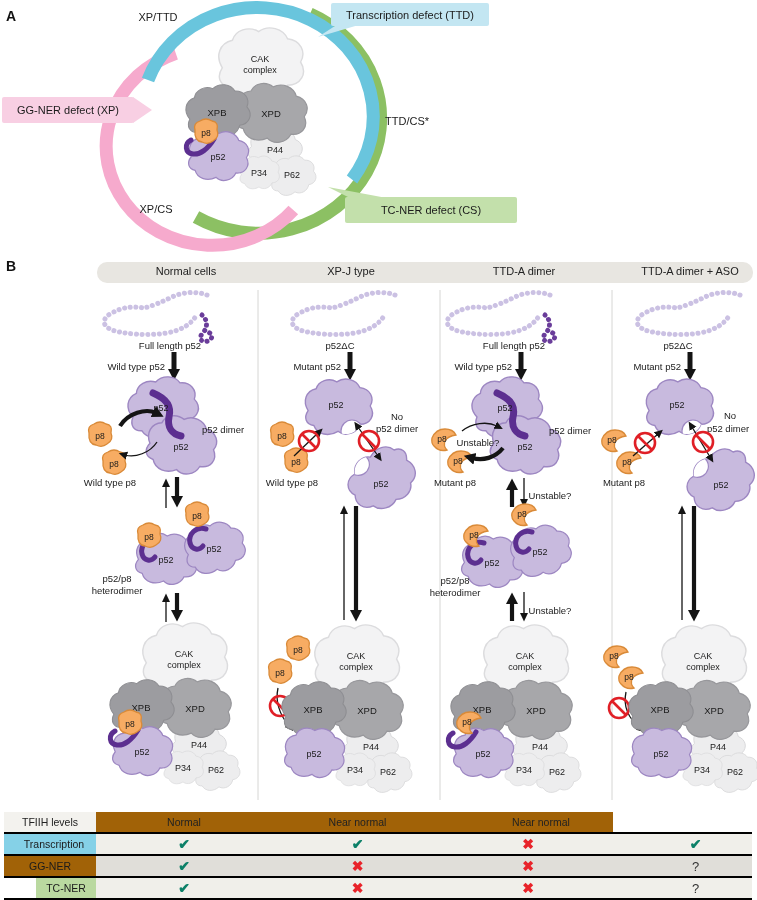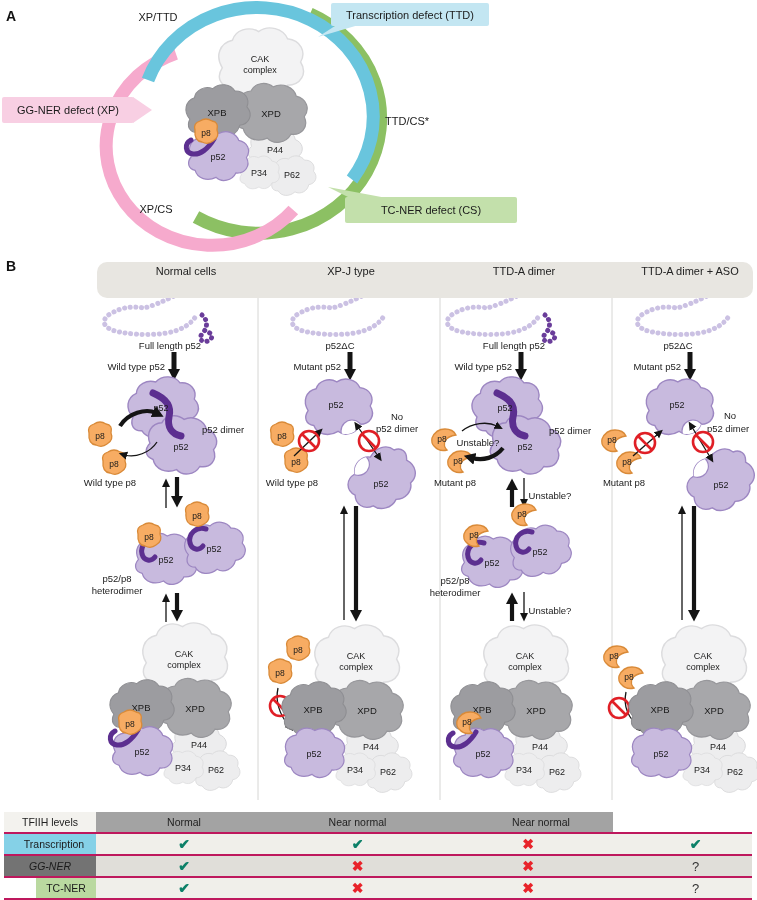--- a/index.html
+++ b/index.html
@@ -16,28 +16,28 @@
   .cloud2{fill:#ededee;stroke:#d8d8da;stroke-width:1;}
   .p8f{fill:#f7ac63;stroke:#d98a38;stroke-width:1.3;}
   .swoosh{fill:none;stroke:#5c2f90;stroke-linecap:round;}
   .beadL{fill:none;stroke:#cbc1e3;stroke-width:5;stroke-dasharray:0.1 5.6;stroke-linecap:round;}
   .beadD{fill:none;stroke:#6a3d9a;stroke-width:5;stroke-dasharray:0.1 5.6;stroke-linecap:round;}
   .arrN{fill:none;stroke:#141414;stroke-width:1.3;}
   .arrT{fill:none;stroke:#141414;stroke-width:4.2;}
   .arrTT{fill:none;stroke:#141414;stroke-width:5;}
   .noSign{stroke:#e01f26;stroke-width:2.6;fill:none;}
   .divline{stroke:#d6d6d4;stroke-width:1;}
-  .colhead{position:absolute;left:97px;top:262px;width:656px;height:36px;background:#e8e6e1;border-radius:10px;}
+  .colhead{position:absolute;left:97px;top:262px;width:656px;height:21px;background:#e8e6e1;border-radius:10px;}
   .colhead span{position:absolute;top:3px;transform:translateX(-50%);font-size:11px;color:#222;white-space:nowrap;}
   .ttable{position:absolute;left:4px;top:812px;width:748px;font-size:10.5px;}
   .trow{display:grid;grid-template-columns:92px 176px 171px 170px 139px;
-        border-bottom:2px solid #be185d;}
+        border-bottom:2px solid #000000;}
   .tcell{height:20px;display:flex;align-items:center;justify-content:center;}
   .tcell.last{padding-left:26px;}
-  .thead .tcell{background:#a3a3a3;color:#222;}
+  .thead .tcell{background:#a16207;color:#222;}
   .thead .lab{background:#f3f2ee;}
   .r-light .tcell{background:#f0efea;}
   .r-dark .tcell{background:#e0ded9;}
   .mk{font-size:14px;font-weight:bold;line-height:1;}
   .qm{font-size:13px;font-weight:normal;color:#333;}
 </style>
 </head>
 <body>
 
 <div class="fig">
@@ -303,21 +303,21 @@
       <div class="tcell last">Near normal</div>
     </div>
     <div class="trow r-light">
       <div class="tcell lab" style="background: rgb(133, 209, 231); padding-left: 8px;">Transcription</div>
       <div class="tcell mk" style="color: rgb(12, 128, 104);">✔</div>
       <div class="tcell mk" style="color: rgb(12, 128, 104);">✔</div>
       <div class="tcell mk" style="color: rgb(232, 35, 42);">✖</div>
       <div class="tcell mk last" style="color: rgb(12, 128, 104);">✔</div>
     </div>
     <div class="trow r-dark">
-      <div class="tcell lab" style="background: #737373; font-style: italic;">GG-NER</div>
+      <div class="tcell lab" style="background: #a16207;">GG-NER</div>
       <div class="tcell mk" style="color: rgb(12, 128, 104);">✔</div>
       <div class="tcell mk" style="color: rgb(232, 35, 42);">✖</div>
       <div class="tcell mk" style="color: rgb(232, 35, 42);">✖</div>
       <div class="tcell mk last qm" style="color: rgb(51, 51, 51);">?</div>
     </div>
     <div class="trow r-light">
       <div class="tcell lab" style="background: rgb(186, 217, 160); margin-left: 32px;">TC-NER</div>
       <div class="tcell mk" style="color: rgb(12, 128, 104);">✔</div>
       <div class="tcell mk" style="color: rgb(232, 35, 42);">✖</div>
       <div class="tcell mk" style="color: rgb(232, 35, 42);">✖</div>

